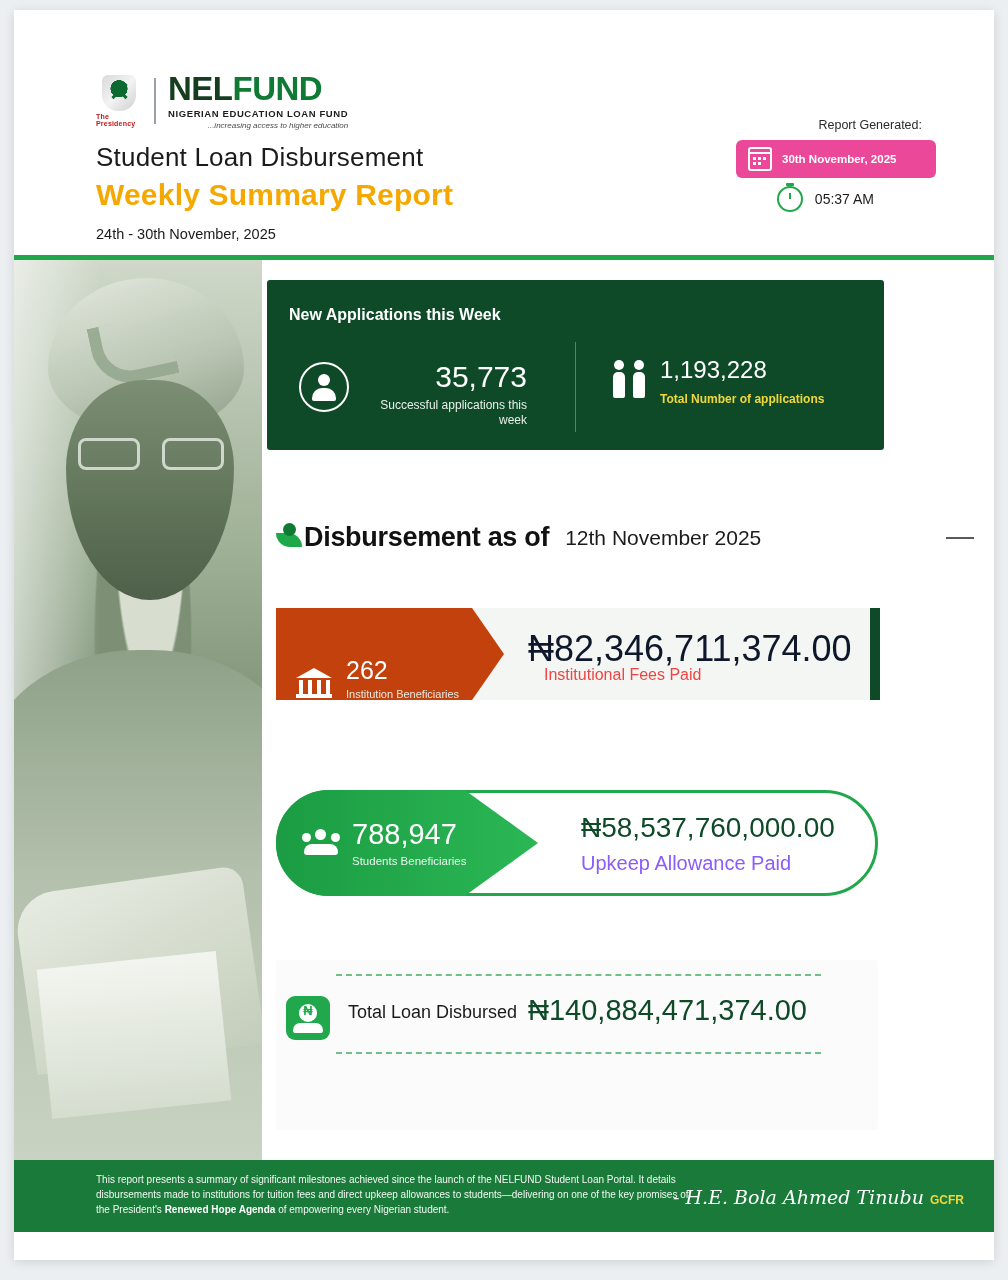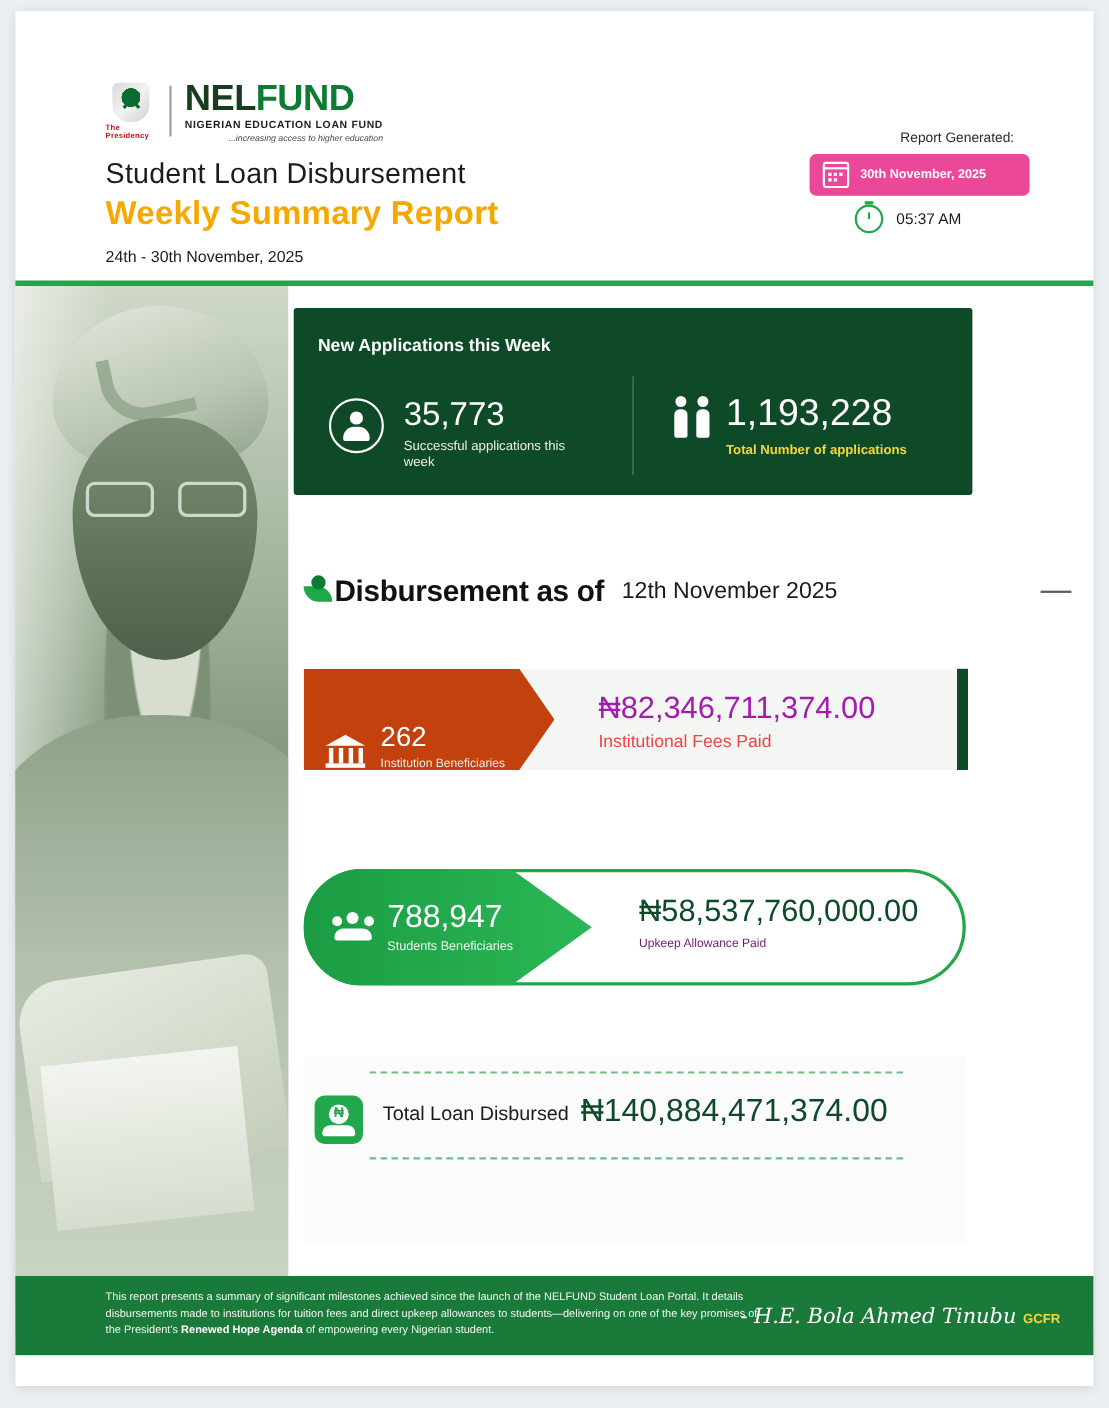--- a/index.html
+++ b/index.html
@@ -388,21 +388,21 @@
     line-height: 1;
   }
   .apps-sub {
     font-size: 12px;
     color: #e8f0e9;
     margin-left: 18px;
     margin-top: 6px;
     line-height: 1.25;
     max-width: 160px;
   }
-  .apps-left-text { display: flex; flex-direction: column; }
+  .apps-left-text { display: flex; flex-direction: column; text-align: right; }
   .apps-right {
     position: absolute;
     left: 345px; top: 78px;
     display: flex;
     align-items: flex-start;
   }
   .people-icon {
     width: 34px; height: 42px;
     position: relative;
     flex: none;
@@ -419,21 +419,21 @@
   .people-icon .b1, .people-icon .b2 {
     position: absolute;
     width: 12px; height: 26px;
     background: #ffffff;
     top: 14px;
     border-radius: 5px 5px 2px 2px;
   }
   .people-icon .b1 { left: 1px; }
   .people-icon .b2 { right: 1px; }
   .total-num {
-    font-size: 34px;
+    font-size: 24px;
     color: #ffffff;
     margin-left: 14px;
     line-height: 1;
   }
   .total-sub {
     font-size: 12px;
     font-weight: bold;
     color: #f1d83a;
     margin-left: 14px;
     margin-top: 10px;
@@ -545,23 +545,23 @@
     color: #ffffff;
     line-height: 1;
   }
   .inst-sub {
     font-size: 11px;
     color: #e3ece5;
     margin-top: 5px;
   }
   .inst-amount {
     position: absolute;
-    left: 268px; top: 20px;
-    font-size: 28px;
-    color: #a21caf;
+    left: 252px; top: 20px;
+    font-size: 36px;
+    color: #0f172a;
   }
   .inst-amount-label {
     position: absolute;
     left: 268px; top: 58px;
     font-size: 16px;
     color: #ef4444;
     text-align: right;
   }
   .inst-endbar {
     position: absolute;
@@ -643,22 +643,22 @@
   }
   .upkeep-amount {
     position: absolute;
     left: 305px; top: 22px;
     font-size: 28px;
     color: #0f4a28;
   }
   .upkeep-label {
     position: absolute;
     left: 305px; top: 62px;
-    font-size: 11px;
-    color: #701a75;
+    font-size: 20px;
+    color: #8b5cf6;
   }
 
   
   .total-card {
     position: absolute;
     left: 14px; top: 700px;
     width: 602px;
     height: 170px;
     background: #fafbfa;
     border-radius: 4px;

